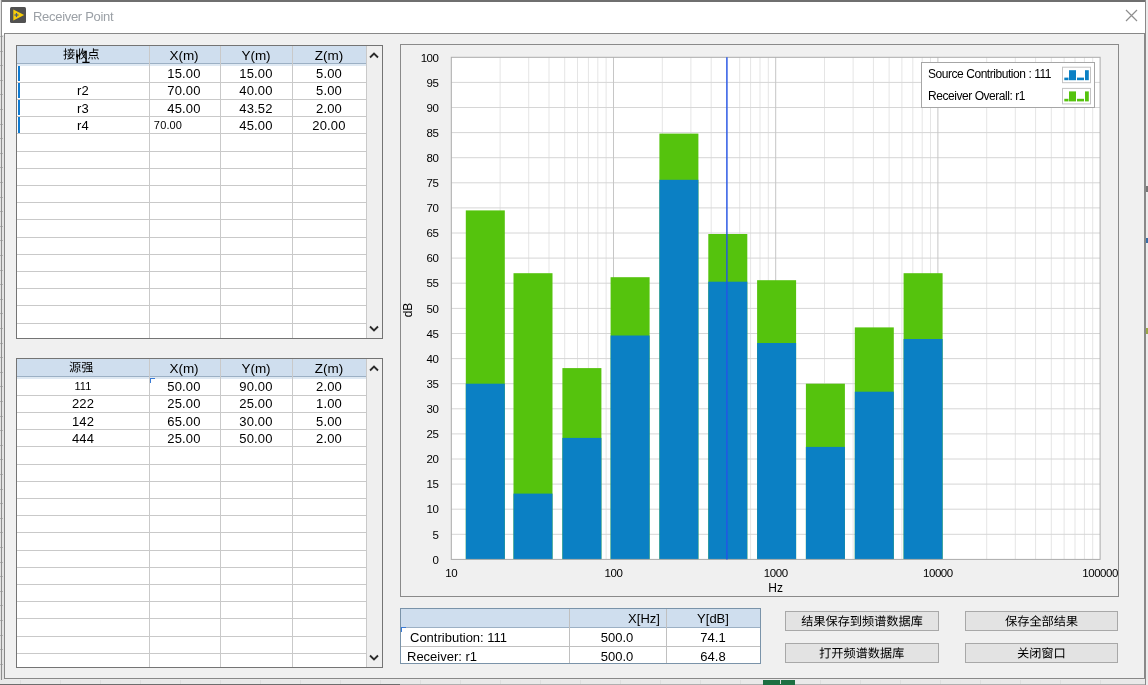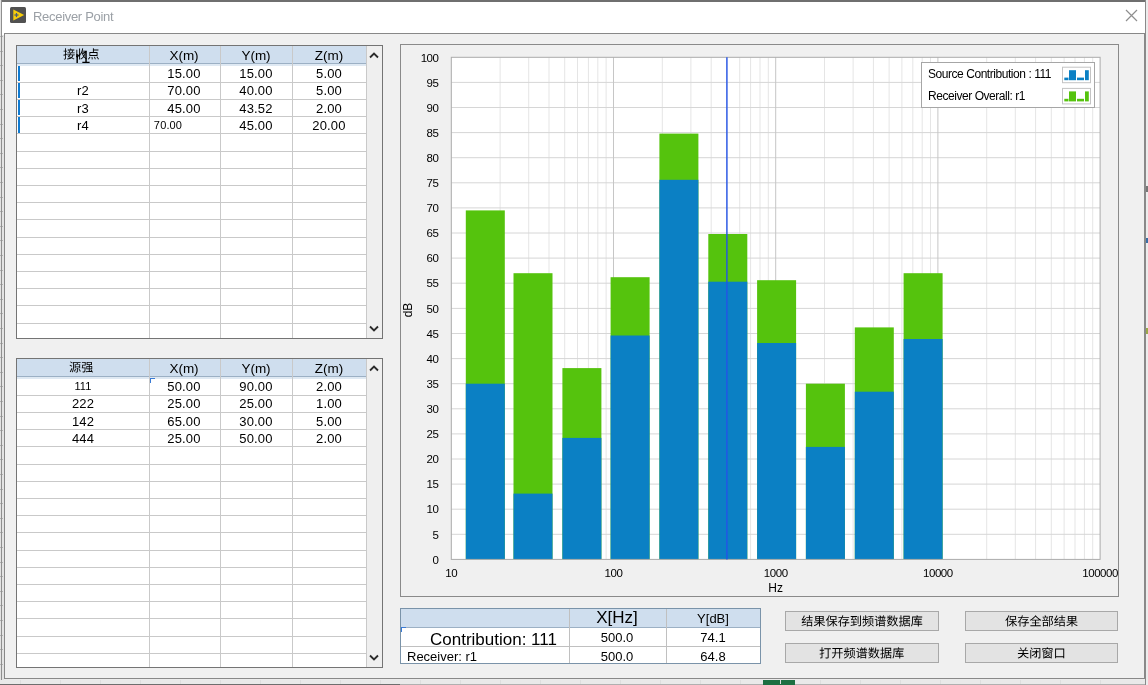--- a/index.html
+++ b/index.html
@@ -294,23 +294,23 @@
     <rect x="664.3" y="54.8" width="4.2" height="2.6" fill="#55c30d"></rect>
     <rect x="669.0" y="47.4" width="7" height="10" fill="#55c30d"></rect>
     <rect x="677.0" y="54.8" width="7" height="2.6" fill="#55c30d"></rect>
     <rect x="685.0" y="47.4" width="3.8" height="10" fill="#55c30d"></rect>
   </svg>
 <div class="abs" style="left:400px;top:608px;width:361px;height:56px;background:#fff;border:1px solid #7a93a9;box-sizing:border-box"></div>
 <div class="abs" style="left:401px;top:609px;width:359px;height:18px;background:#cfdeee;border-bottom:1px solid #9cb0c4"></div>
 <div class="abs" style="left:569px;top:609px;width:1px;height:54px;background:#c0c0c0"></div>
 <div class="abs" style="left:665.5px;top:609px;width:1px;height:54px;background:#c0c0c0"></div>
 <div class="abs" style="left:401px;top:646px;width:359px;height:1px;background:#c0c0c0"></div>
-<div class="t ctr" style="left:617px;top:618px;font-size:17px">X[Hz]</div>
+<div class="t ctr" style="left:644px;top:618px;font-size:13px">X[Hz]</div>
 <div class="t ctr" style="left:713px;top:618px;font-size:13px">Y[dB]</div>
-<div class="t" style="left:430px;top:629.5px;font-size:17px">Contribution: 111</div>
+<div class="t" style="left:410px;top:629.5px;font-size:13px">Contribution: 111</div>
 <div class="t" style="left:407px;top:648.5px;font-size:13px">Receiver: r1</div>
 <div class="t ctr" style="left:617px;top:637px;font-size:13px">500.0</div>
 <div class="t ctr" style="left:713px;top:637px;font-size:13px">74.1</div>
 <div class="t ctr" style="left:617px;top:655.5px;font-size:13px">500.0</div>
 <div class="t ctr" style="left:713px;top:655.5px;font-size:13px">64.8</div>
 <div class="abs" style="left:400.5px;top:627px;width:4px;height:4px;border-left:1px solid #3a7bd5;border-top:1px solid #3a7bd5"></div>
 <div class="abs" style="left:785px;top:610.5px;width:154px;height:20px;background:#e3e3e3;border:1px solid #a8a8a8;box-sizing:border-box"></div>
 <div style="position:absolute;left:801.0px;top:614.8px;line-height:0"><svg width="122.0" height="12.9" viewBox="0 0 10000 1060" fill="#000000">
       <path transform="translate(0,866) scale(1,-1)" d="M63 184Q62 192 57 205Q52 219 48 233Q43 247 38 257Q55 260 74 278Q93 295 117 322Q130 335 156 366Q181 397 212 439Q243 481 275 530Q307 579 334 629L403 587Q339 487 265 392Q191 297 116 225V223Q116 223 108 220Q100 216 89 210Q79 204 71 197Q63 190 63 184ZM63 184 60 247 99 273 398 322Q397 307 399 287Q400 268 402 256Q297 237 234 225Q170 213 137 206Q103 199 87 194Q72 189 63 184ZM56 427Q54 435 49 449Q45 463 40 477Q35 492 30 502Q44 505 58 521Q72 537 87 561Q96 573 112 601Q128 628 148 666Q168 704 188 747Q207 790 222 834L299 802Q273 742 241 682Q210 623 176 568Q142 514 107 470V468Q107 468 100 464Q92 460 82 453Q71 447 64 440Q56 433 56 427ZM56 427 55 483 93 507 304 525Q301 511 299 493Q297 475 297 463Q226 455 181 449Q136 444 111 440Q87 436 75 433Q63 430 56 427ZM35 53Q82 61 141 72Q201 84 267 97Q334 111 400 124L406 55Q312 33 217 13Q123 -7 48 -24ZM408 706H943V634H408ZM433 478H926V406H433ZM500 32H862V-36H500ZM639 841H716V441H639ZM459 304H901V-75H826V236H532V-79H459Z"></path>
       <path transform="translate(1000,866) scale(1,-1)" d="M62 309H939V240H62ZM461 767H540V-80H461ZM434 280 497 252Q450 189 383 131Q316 73 239 27Q163 -18 88 -47Q82 -38 73 -26Q64 -14 54 -4Q45 7 36 15Q92 33 149 61Q206 89 259 124Q313 159 358 199Q402 239 434 280ZM562 283Q595 242 641 203Q688 164 742 130Q796 95 853 67Q911 39 965 21Q957 14 947 2Q937 -9 929 -21Q920 -33 914 -42Q859 -20 802 11Q744 43 690 82Q635 121 587 166Q539 210 503 256ZM236 563V459H767V563ZM236 727V625H767V727ZM159 792H848V394H159Z"></path>

